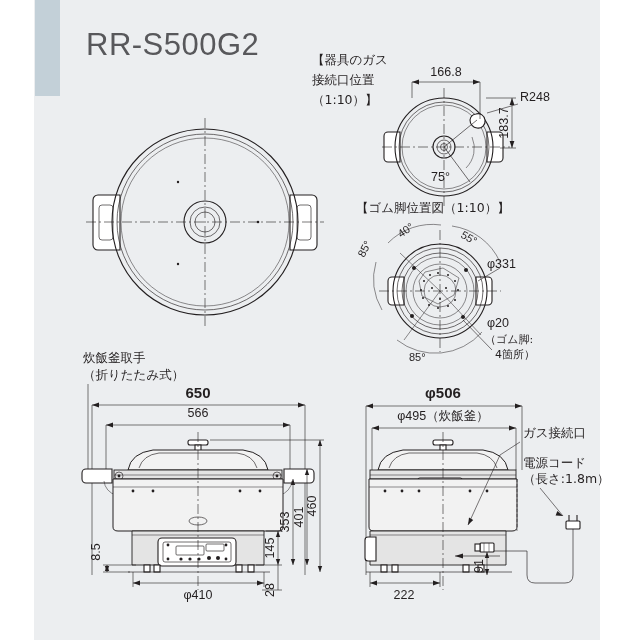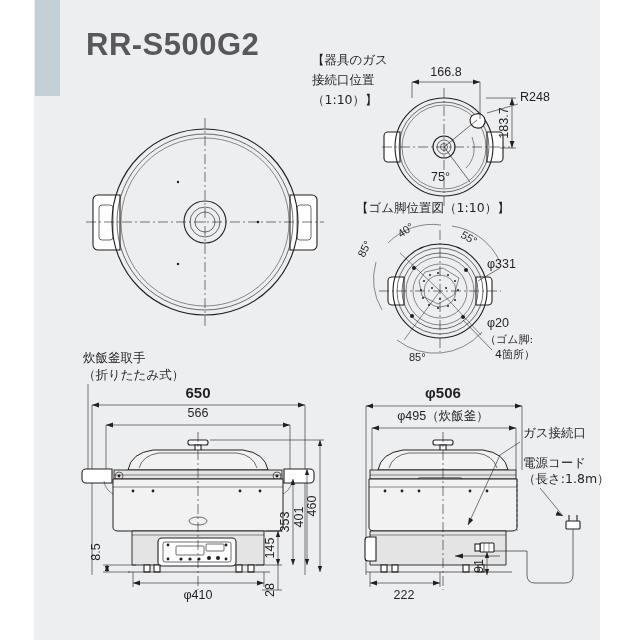--- a/index.html
+++ b/index.html
@@ -4,21 +4,21 @@
 <style>
   html,body{margin:0;padding:0;background:#ffffff;}
   body{width:640px;height:640px;overflow:hidden;
        font-family:"Liberation Sans","DejaVu Sans",sans-serif;}
   #stage{position:relative;width:640px;height:640px;background:#ffffff;}
   
   #panel{position:absolute;left:34px;top:0;width:566px;height:640px;background:#eceef0;}
   
   #accent{position:absolute;left:35px;top:0;width:25px;height:96px;background:#c3d0d8;}
 
-  #title{position:absolute;left:86px;top:27px;font-size:31px;font-weight:bold;
+  #title{position:absolute;left:86px;top:27px;font-size:31px;font-weight:normal;
          letter-spacing:.5px;color:#58585b;white-space:nowrap;}
 
   .svgwrap{position:absolute;left:0;top:0;width:640px;height:640px;border-radius:26px;}
   svg{display:block;}
   text{font-family:"Liberation Sans","DejaVu Sans",sans-serif;fill:#231f20;}
   .lbl{font-size:12.5px;}
   .lblb{font-size:15px;font-weight:bold;}
   .lbls{font-size:11px;}
   .jp{font-family:"DejaVu Sans",sans-serif;font-size:12.5px;}
   .jps{font-family:"DejaVu Sans",sans-serif;font-size:11px;}

